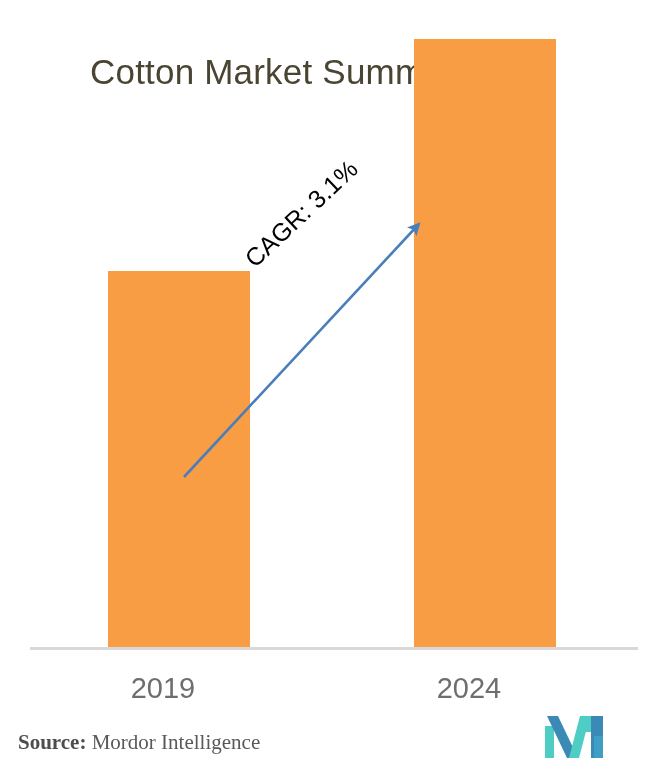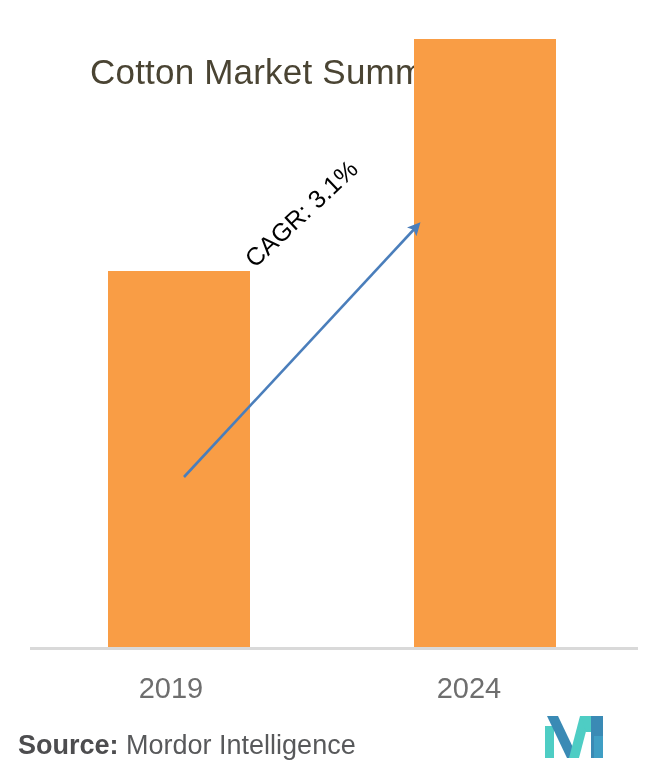--- a/index.html
+++ b/index.html
@@ -94,37 +94,37 @@
   .cat-label {
     position: absolute;
     top: 672px;
     width: 142px;
     text-align: center;
     font-family: "Liberation Sans", sans-serif;
     font-size: 29px;
     font-weight: 400;
     color: #6e6e6e;
   }
-  #cat-label-0 { left: 100px; }
+  #cat-label-0 { left: 92px; }
   #cat-label-1 { left: 398px; }
 
   
   #footer {
     position: absolute;
     left: 0;
     top: 700px;
     width: 658px;
     height: 83px;
   }
   #source-text {
     position: absolute;
     left: 18px;
     top: 30px;
-    font-family: Liberation Sans, sans-serif;
-    font-size: 27px;
+    font-family: Liberation Serif, serif;
+    font-size: 21px;
     color: #58595b;
     white-space: nowrap;
   }
   #source-label {
     font-weight: 700;
     color: #4d4d4f;
   }
   #source-value {
     font-weight: 400;
     color: #58595b;

